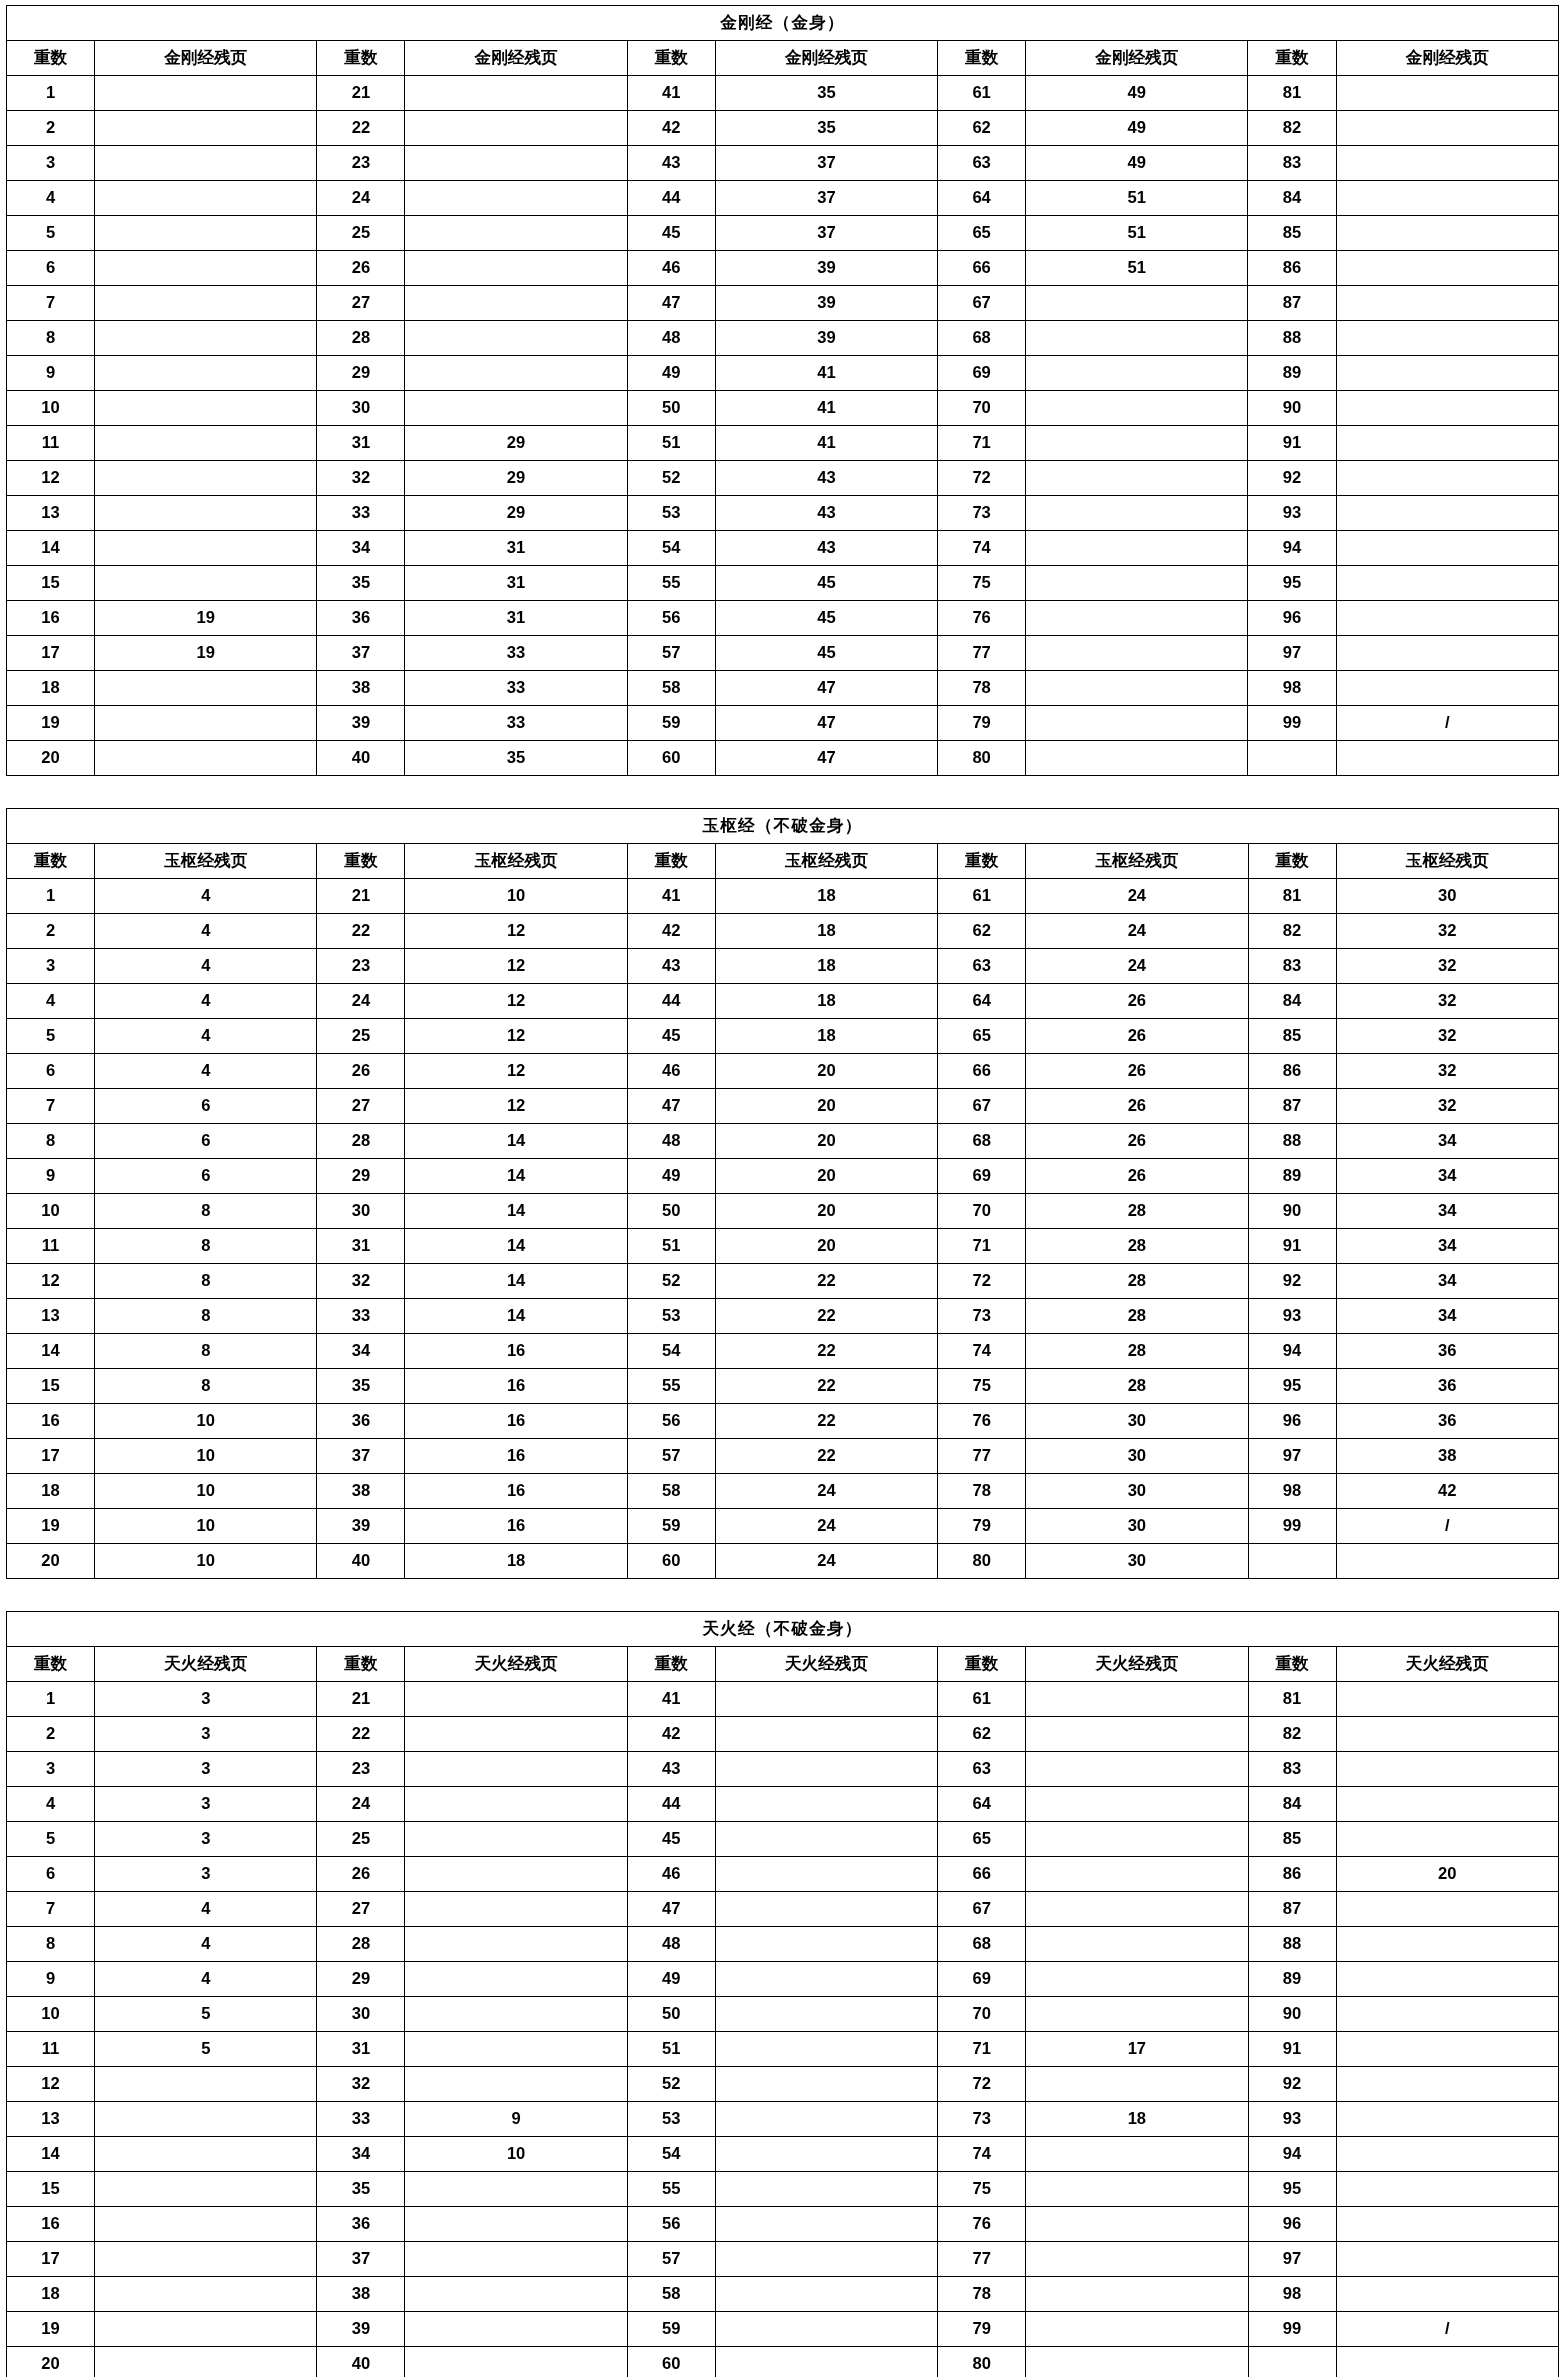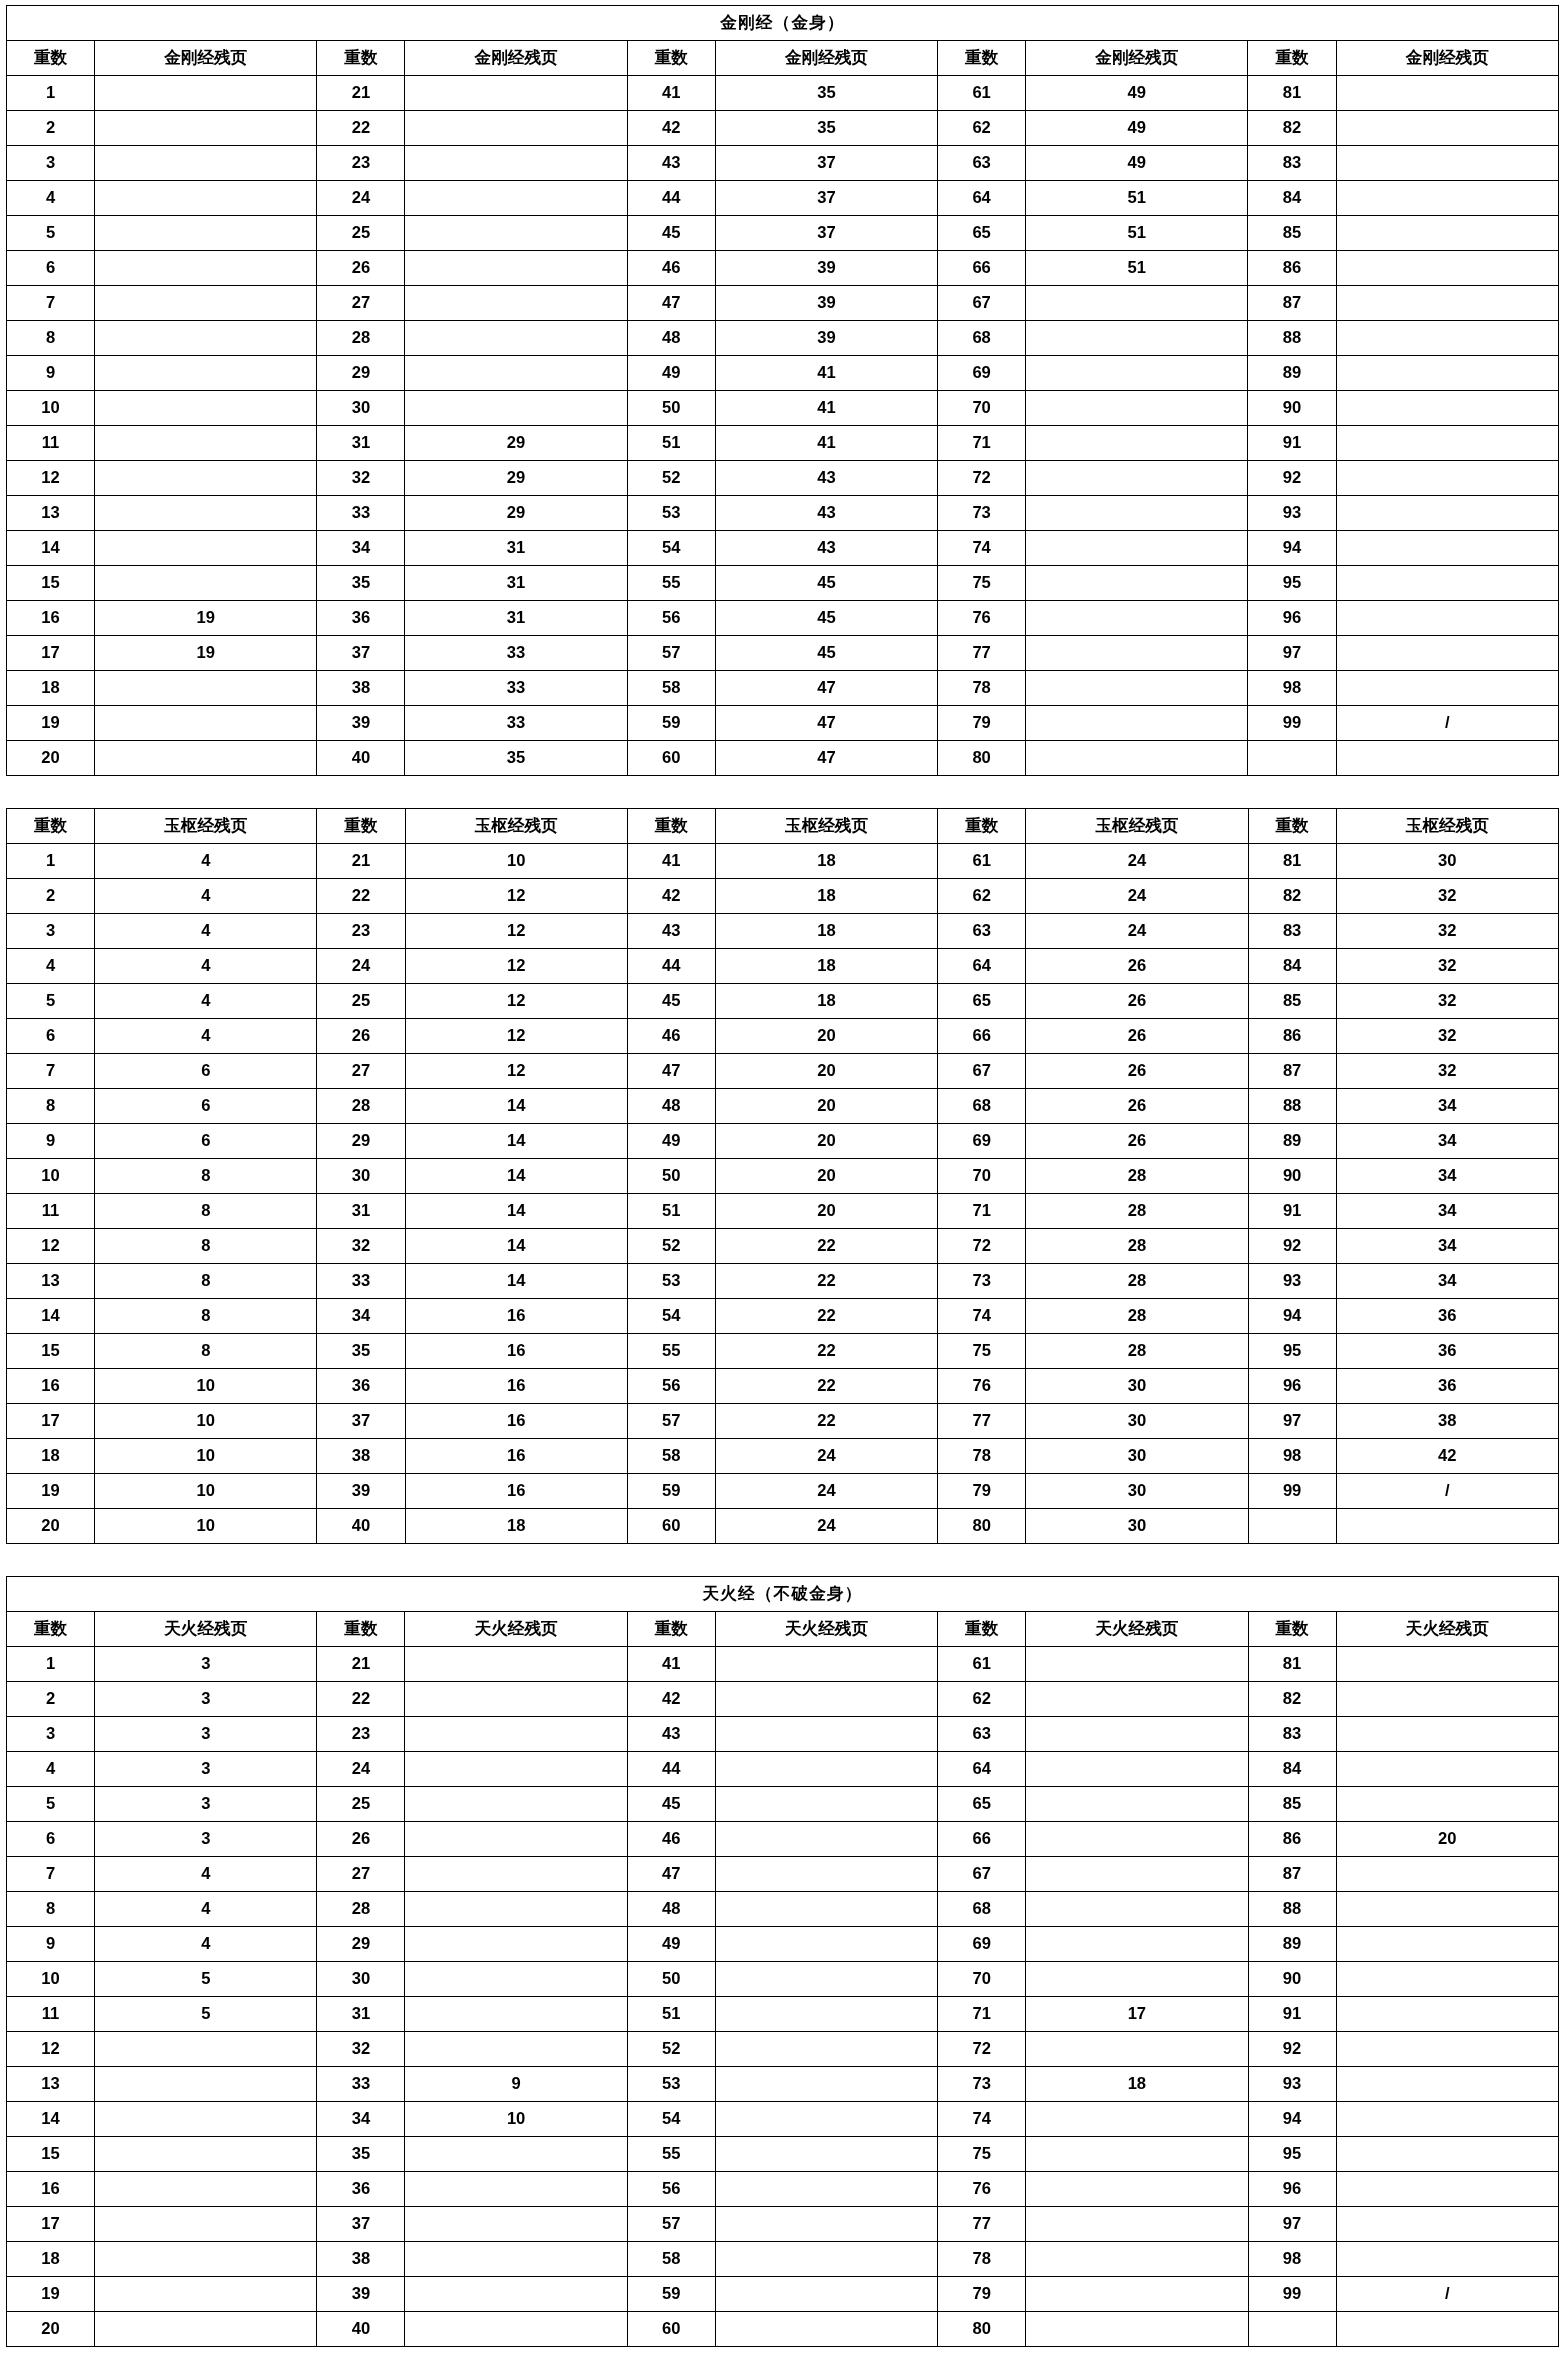--- a/index.html
+++ b/index.html
@@ -348,20 +348,23 @@
             <col class="c-val">
             <col class="c-num">
             <col class="c-val">
             <col class="c-num">
             <col class="c-val">
             <col class="c-num">
             <col class="c-val">
           </colgroup>
           <tbody>
             <tr>
+              <td class="title-cell" colspan="10">玉枢经（不破金身）</td>
+            </tr>
+            <tr>
               <td class="hdr">重数</td>
               <td class="hdr">玉枢经残页</td>
               <td class="hdr">重数</td>
               <td class="hdr">玉枢经残页</td>
               <td class="hdr">重数</td>
               <td class="hdr">玉枢经残页</td>
               <td class="hdr">重数</td>
               <td class="hdr">玉枢经残页</td>
               <td class="hdr">重数</td>
               <td class="hdr">玉枢经残页</td>

